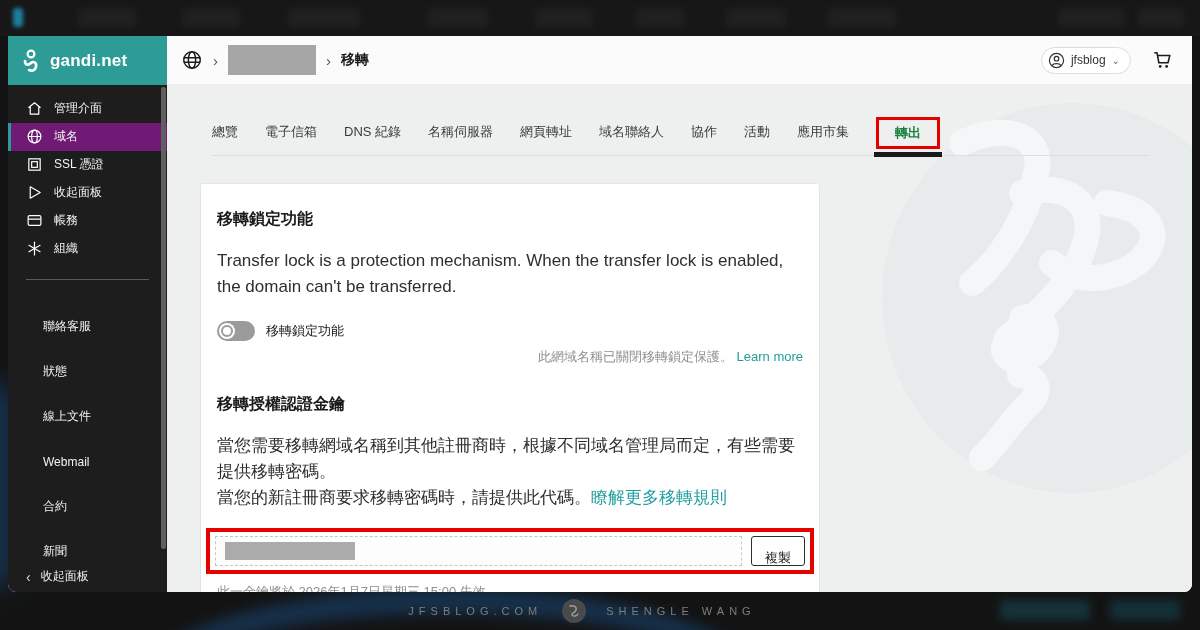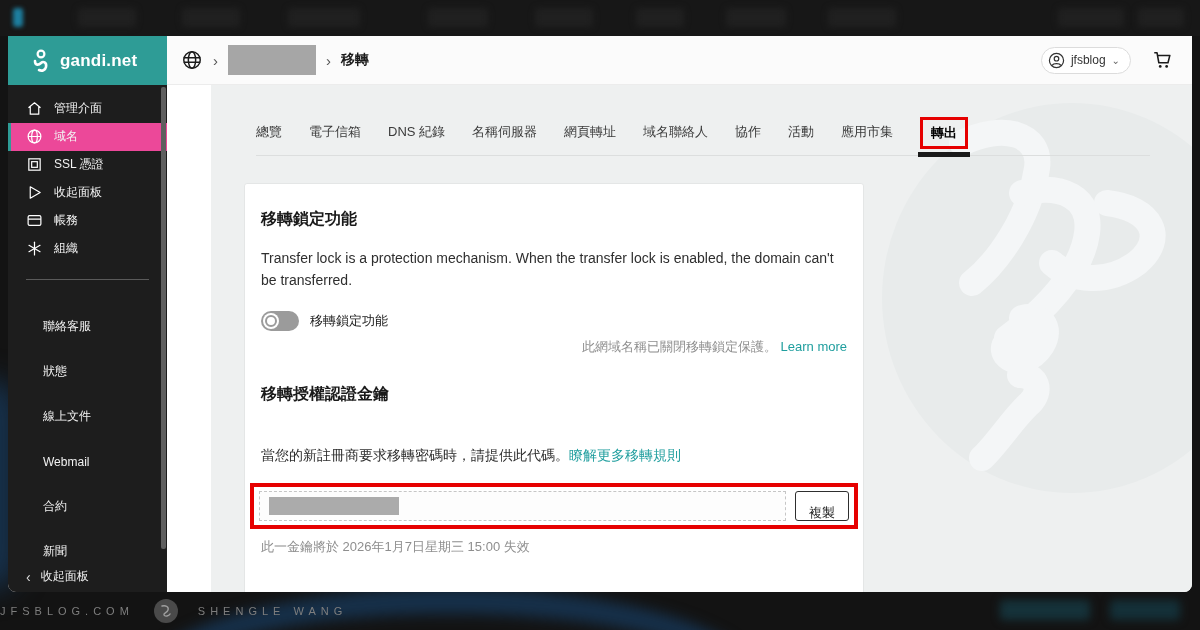--- a/index.html
+++ b/index.html
@@ -12,68 +12,68 @@
   
   .topbar { position:absolute; top:0; left:0; width:1200px; height:36px; background:#171717; z-index:1; }
   .bm { position:absolute; top:8px; height:19px; background:#202020; border-radius:4px; filter:blur(3px); }
   .topbar-glow { position:absolute; left:13px; top:8px; width:10px; height:19px; border-radius:3px; background:#1d7fa0; filter:blur(2px); }
   .backdrop-arc { position:absolute; left:140px; top:588px; width:620px; height:190px; border-radius:50%; border:26px solid #16304a; filter:blur(7px); z-index:0; }
   .backdrop-blob-left { position:absolute; left:-50px; top:380px; width:70px; height:210px; background:#16304a; border-radius:30px; filter:blur(14px); z-index:0; }
   .backdrop-rect-r1 { position:absolute; left:1000px; top:600px; width:90px; height:20px; background:#15323a; border-radius:3px; filter:blur(4px); z-index:1; }
   .backdrop-rect-r2 { position:absolute; left:1110px; top:600px; width:70px; height:20px; background:#143038; border-radius:3px; filter:blur(4px); z-index:1; }
 
   
-  .footer { position:absolute; left:0; top:597px; width:1164px; height:28px; display:flex; align-items:center; gap:20px; z-index:2; }
+  .footer { position:absolute; left:0; top:597px; width:1164px; height:28px; display:flex; align-items:center; justify-content:center; gap:20px; z-index:2; }
   .footer .wm-text { color:#7e7e7e; font-size:11px; letter-spacing:5px; }
   .footer .wm-logo { width:24px; height:24px; border-radius:50%; background:#4a4a4a; display:flex; align-items:center; justify-content:center; }
 
   
   .app { position:absolute; left:8px; top:36px; width:1184px; height:556px; background:#ffffff; border-radius:0 0 8px 8px; overflow:hidden; display:flex; flex-direction:column; z-index:3; }
 
   
   .app-header { height:49px; display:flex; flex:0 0 49px; }
-  .logo-block { width:159px; flex:0 0 159px; background:#2e9c96; display:flex; align-items:center; gap:8px; padding-left:22px; }
+  .logo-block { width:159px; flex:0 0 159px; background:#2e9c96; display:flex; align-items:center; gap:8px; padding-left:12px; }
   .logo-text { color:#fff; font-size:17px; font-weight:bold; letter-spacing:0.2px; }
   .header-main { flex:1; background:#fbfbfb; border-bottom:1px solid #ececec; display:flex; align-items:center; padding:0 18px 0 14px; }
   .crumb-sep { color:#555; font-size:15px; margin:0 10px; }
   .crumb-redacted { width:88px; height:30px; background:#a6a6a6; }
   .crumb-current { font-size:14px; font-weight:bold; color:#1b1b1b; }
   .header-right { margin-left:auto; display:flex; align-items:center; gap:20px; }
   .account-pill { display:flex; align-items:center; gap:6px; border:1px solid #dcdcdc; border-radius:16px; padding:4px 10px 4px 6px; background:#fff; cursor:pointer; }
   .account-name { font-size:12px; color:#333; }
   .chev-down { font-size:10px; color:#666; }
 
   
-  .app-body { flex:1; display:flex; min-height:0;gap:44px; }
+  .app-body { flex:1; display:flex; min-height:0; }
 
   
   .sidebar { width:159px; flex:0 0 159px; background:#1d1d1d; color:#f2f2f2; display:flex; flex-direction:column; position:relative; padding-top:10px; }
   .nav-item { height:39px; display:flex; align-items:center; gap:11px; padding-left:18px; font-size:12px; cursor:pointer; }
-  .nav-item.active { background:#ec4899; border-left:3px solid #2e9c96; padding-left:15px; }
+  .nav-item.active { background:#701a75; border-left:3px solid #2e9c96; padding-left:15px; }
   .nav-item svg { flex:0 0 auto; }
   .side-divider { border-top:1px solid #5a5a5a; margin:16px 18px 12px 18px; }
   .link-item { height:28px; display:flex; align-items:center; padding-left:35px; font-size:12px; cursor:pointer;margin-top:25px; }
   .collapse-item { margin-top:auto; height:42px; display:flex; align-items:center; gap:10px; padding-left:18px; font-size:12px; cursor:pointer; }
   .collapse-chev { font-size:14px; color:#ddd; }
   .side-scrollbar { position:absolute; right:1px; top:2px; width:5px; height:462px; background:#5f5f5f; border-radius:2px; }
 
   
   .content { flex:1; background:#eef0f0; position:relative; overflow:hidden; }
   .watermark { position:absolute; right:-70px; top:18px; width:380px; height:390px; border-radius:50%; background:#e8ebeb; z-index:0; }
   .watermark svg { position:absolute; left:20px; top:10px; }
 
   .tabs { position:relative; z-index:1; display:flex; align-items:flex-end; gap:27px; margin:30px 42px 0 45px; border-bottom:1px solid #dcdede; }
   .tab { font-size:13px; color:#3a3a3a; padding:8px 0 14px; cursor:pointer; white-space:nowrap; }
   .tab.active { position:relative; padding:0; margin-bottom:6px; }
-  .tab.active .tab-box { display:inline-block; border:3px solid #e60000; padding:4px 8px; font-weight:bold; color:#000000; }
+  .tab.active .tab-box { display:inline-block; border:3px solid #e60000; padding:4px 16px; font-weight:bold; color:#15803d; }
   .tab.active::after { content:""; position:absolute; left:-2px; right:-2px; bottom:-8px; height:5px; background:#1a1a1a; }
 
   .card { position:relative; z-index:1; margin:27px 0 0 33px; width:620px; background:#fff; border:1px solid #e4e6e6; border-radius:3px; padding:25px 0 42px 0; }
   .card h2 { font-size:16px; color:#1a1a1a; margin:0 16px 18px 16px; }
-  .card p.desc { font-size:14px; color:#2e2e2e; line-height:1.55; margin:0 16px 20px 16px; }
+  .card p.desc { font-size:17px; color:#2e2e2e; line-height:1.55; margin:0 16px 20px 16px; }
   .toggle-row { display:flex; align-items:center; gap:11px; margin:0 16px 7px 16px; }
   .toggle { width:38px; height:20px; border-radius:10px; background:#9b9b9b; position:relative; cursor:pointer; flex:0 0 auto; }
   .toggle .knob { position:absolute; left:2px; top:2px; width:16px; height:16px; border-radius:50%; background:#fff; display:flex; align-items:center; justify-content:center; }
   .toggle .knob::after { content:""; width:8px; height:8px; border:2px solid #9b9b9b; border-radius:50%; }
   .toggle-label { font-size:13px; color:#1a1a1a; }
   .toggle-status { margin:0 16px 28px 65px; font-size:13px; color:#8e8e8e;text-align:right; }
   .link { color:#1f9e9e; text-decoration:none; cursor:pointer; }
   .zh-desc { margin-bottom:16px !important; }
   .key-annotation { margin:0 5px; border:4px solid #e60000; padding:4px 5px; display:flex; align-items:center; gap:9px; }
   .key-input { flex:1; height:30px; border:1px dashed #c6c6c6; background:#fdfdfd; display:flex; align-items:center; padding-left:9px; }
@@ -272,21 +272,21 @@
             </div>
           <span class="toggle-label">移轉鎖定功能</span>
         </div>
         <div class="toggle-status">
           <span>此網域名稱已關閉移轉鎖定保護。</span>
           <a class="link">Learn more</a>
         </div>
 
         <h2>移轉授權認證金鑰</h2>
         <p class="desc zh-desc">
-          <br>
+          <span>當您需要移轉網域名稱到其他註冊商時，根據不同域名管理局而定，有些需要提供移轉密碼。</span><br>
           <span>當您的新註冊商要求移轉密碼時，請提供此代碼。</span><a class="link">瞭解更多移轉規則</a>
         </p>
 
         <div class="key-annotation">
           <div class="key-input">
             <div class="key-redacted"></div>
           </div>
           <button class="copy-btn">複製</button>
         </div>
 

